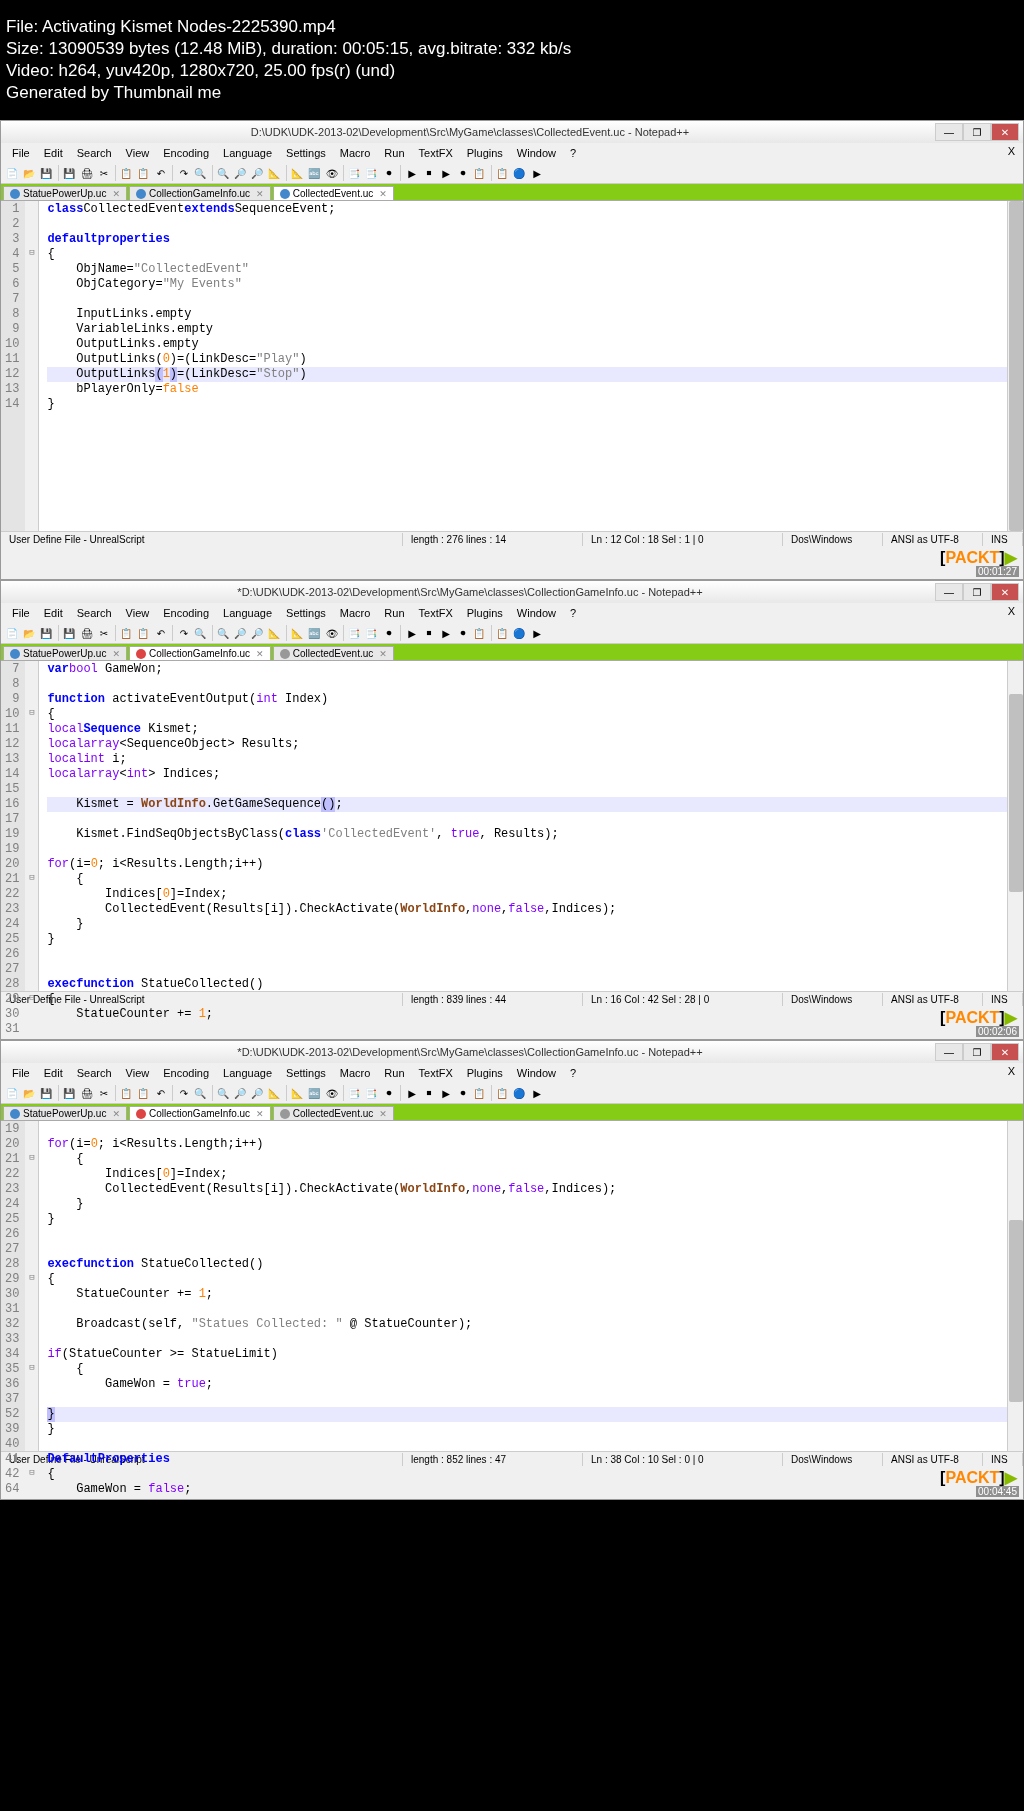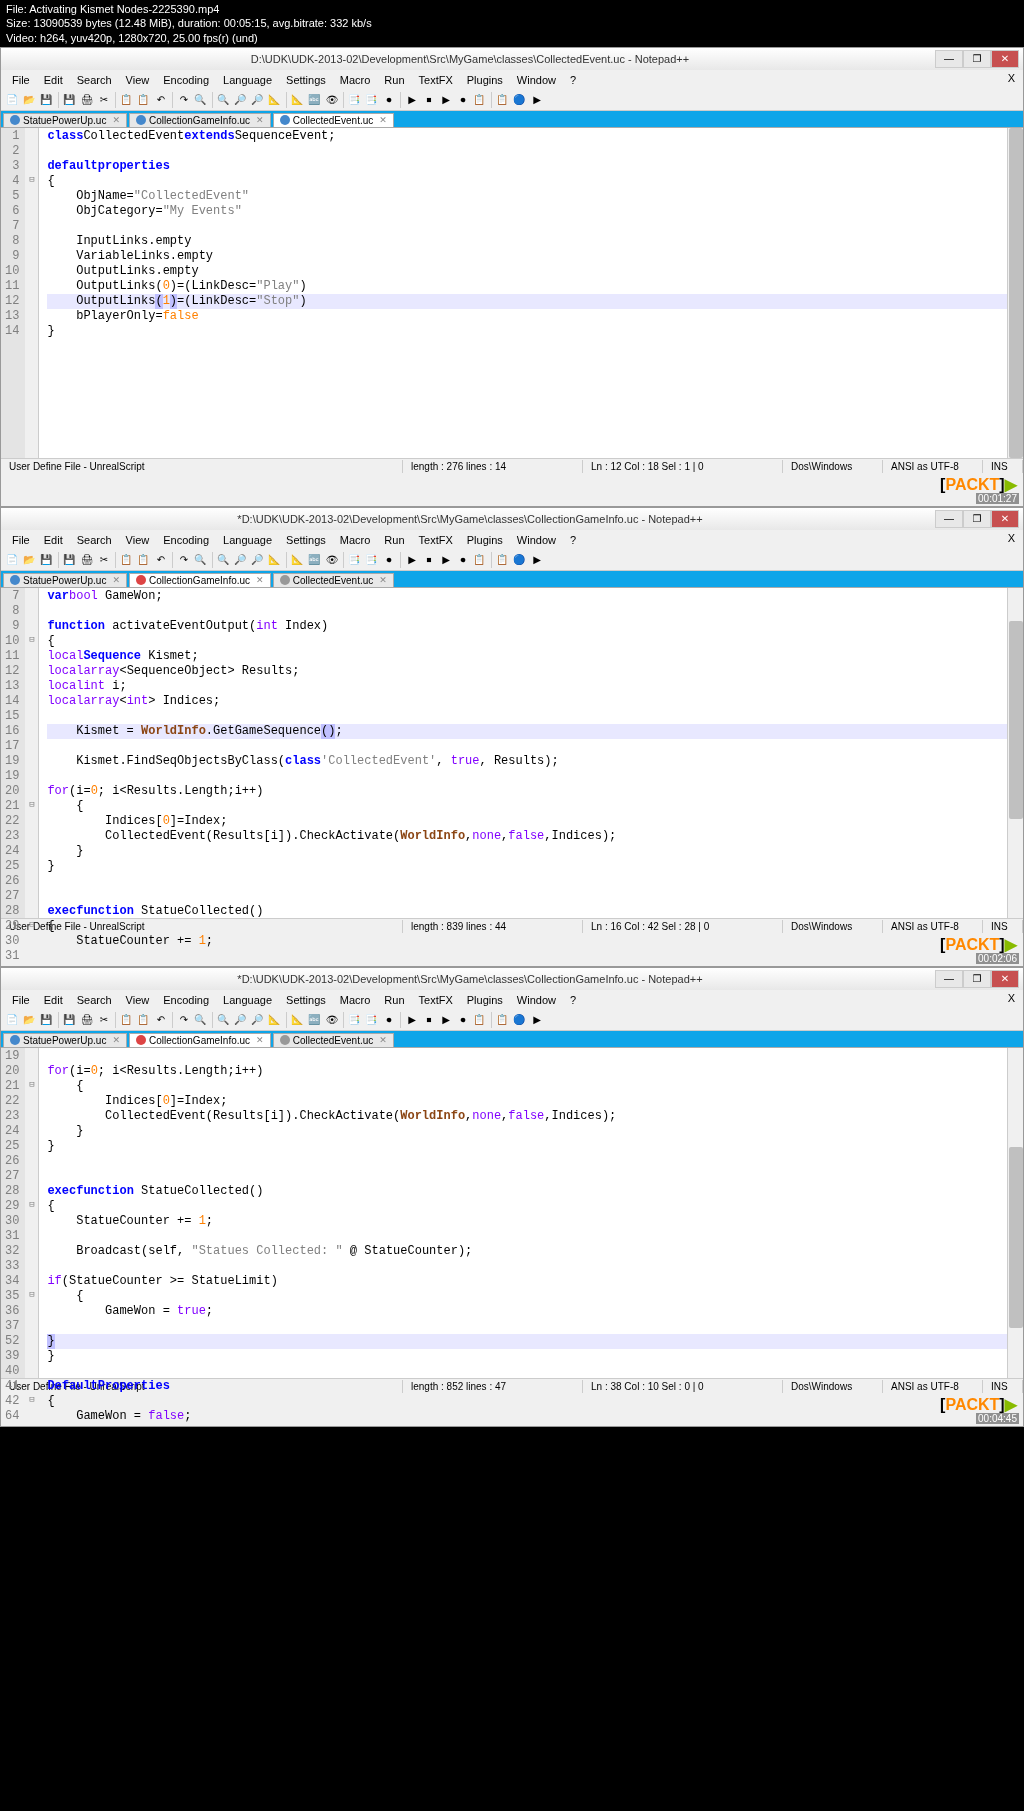--- a/index.html
+++ b/index.html
@@ -1,30 +1,30 @@
 <!DOCTYPE html>
 <html><head>
 <meta charset="utf-8">
 <style>
 * { margin: 0; padding: 0; box-sizing: border-box; }
 body { font-family: 'Segoe UI', Tahoma, sans-serif; font-size: 11px; background: #000; width: 1024px; }
-.meta-info { background: #000; color: #fff; padding: 2px 6px; font-size: 11px; line-height: 1.3; }
+.meta-info { background: #000; color: #fff; padding: 16px 6px; font-size: 17px; line-height: 1.3; }
 .npp-window { background: #f0f0f0; border: 1px solid #999; position: relative; }
 .title-bar { background: linear-gradient(#fff, #e8e8e8); height: 22px; display: flex; align-items: center; padding: 0 4px; position: relative; }
 .title-bar .title { flex: 1; text-align: center; font-size: 11px; color: #333; }
 .win-controls { display: flex; gap: 0; }
 .win-btn { width: 28px; height: 18px; display: flex; align-items: center; justify-content: center; font-size: 10px; background: #e8e8e8; border: 1px solid #ccc; cursor: pointer; }
 .win-btn.close { background: #c75050; color: #fff; }
 .menu-bar { display: flex; background: #f0f0f0; padding: 2px 4px; font-size: 11px; position: relative; }
 .menu-item { padding: 2px 7px; cursor: pointer; }
 .menu-x { position: absolute; right: 8px; top: 2px; cursor: pointer; font-size: 11px; }
 .toolbar { display: flex; background: #f0f0f0; padding: 2px 4px; gap: 1px; border-bottom: 1px solid #ccc; }
 .tb-btn { width: 16px; height: 16px; display: inline-flex; align-items: center; justify-content: center; font-size: 10px; cursor: pointer; }
 .tb-sep { width: 1px; background: #ccc; margin: 0 2px; }
-.tabs { display: flex; background: #0ea5e9; padding: 2px 2px 0; border-bottom: 1px solid #aaa; }
+.tabs { display: flex; background: #84cc16; padding: 2px 2px 0; border-bottom: 1px solid #aaa; }
 .tab { display: flex; align-items: center; background: #e8e8e8; border: 1px solid #aaa; border-bottom: none; padding: 1px 6px; margin-right: 2px; font-size: 10px; cursor: pointer; gap: 3px; }
 .tab.active { background: #fff; }
 .tab .dot { width: 10px; height: 10px; border-radius: 50%; display: inline-block; }
 .tab .dot.red { background: #d44; }
 .tab .dot.blue { background: #48c; }
 .tab .dot.grey { background: #999; }
 .tab .x { font-size: 9px; margin-left: 3px; color: #888; }
 .editor { display: flex; background: #fff; font-family: Consolas, 'Courier New', monospace; font-size: 12px; position: relative; }
 .gutter { background: #e4e4e4; color: #808080; text-align: right; padding: 1px 6px 1px 4px; user-select: none; line-height: 15px; }
 .gutter .ln { height: 15px; }
@@ -50,20 +50,21 @@
 .packt .arrow { color: #8b0; }
 .timestamp { position: absolute; right: 4px; bottom: 2px; color: #fff; font-size: 10px; z-index: 6; background: rgba(0,0,0,0.4); padding: 0 2px; }
 </style>
 </head>
 <body>
 
 <div class="meta-info">
   <div>File: Activating Kismet Nodes-2225390.mp4</div>
   <div>Size: 13090539 bytes (12.48 MiB), duration: 00:05:15, avg.bitrate: 332 kb/s</div>
   <div>Video: h264, yuv420p, 1280x720, 25.00 fps(r) (und)</div>
+  <div>Generated by Thumbnail me</div>
 </div>
 
 <div class="npp-window" style="height:460px">
   <div class="title-bar">
     <span class="title">D:\UDK\UDK-2013-02\Development\Src\MyGame\classes\CollectedEvent.uc - Notepad++</span>
     <div class="win-controls">
       <div class="win-btn">—</div>
       <div class="win-btn">❐</div>
       <div class="win-btn close">✕</div>
     </div>

